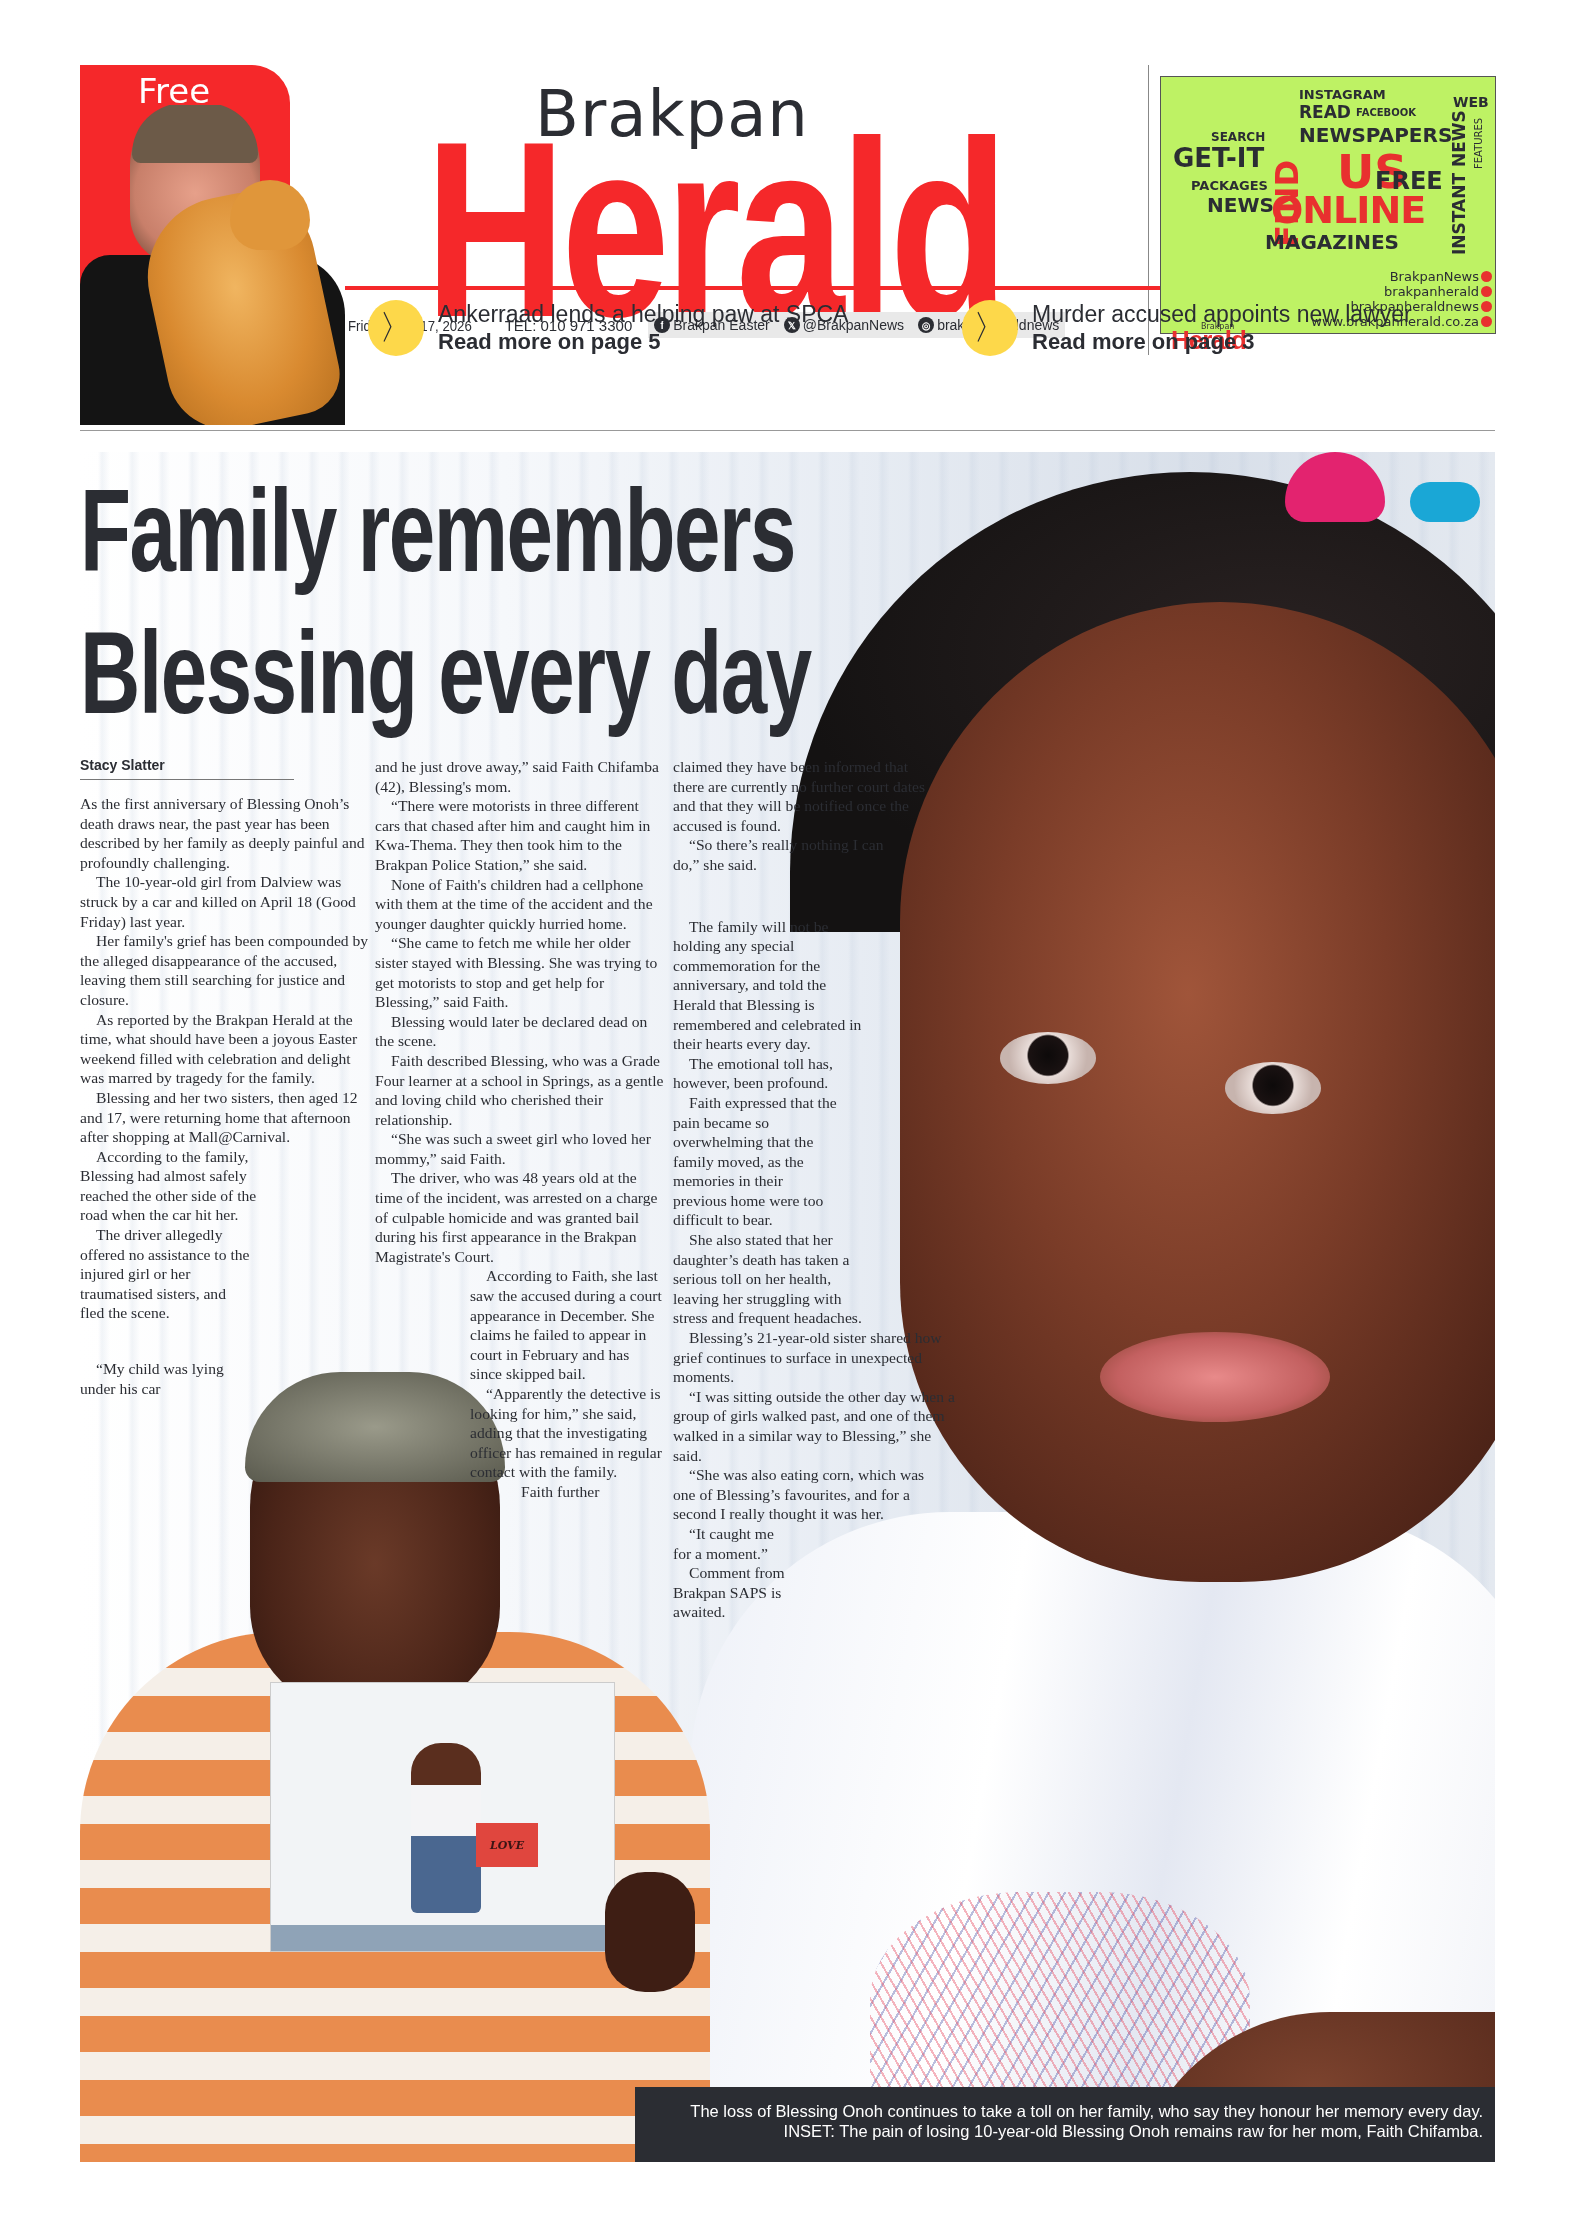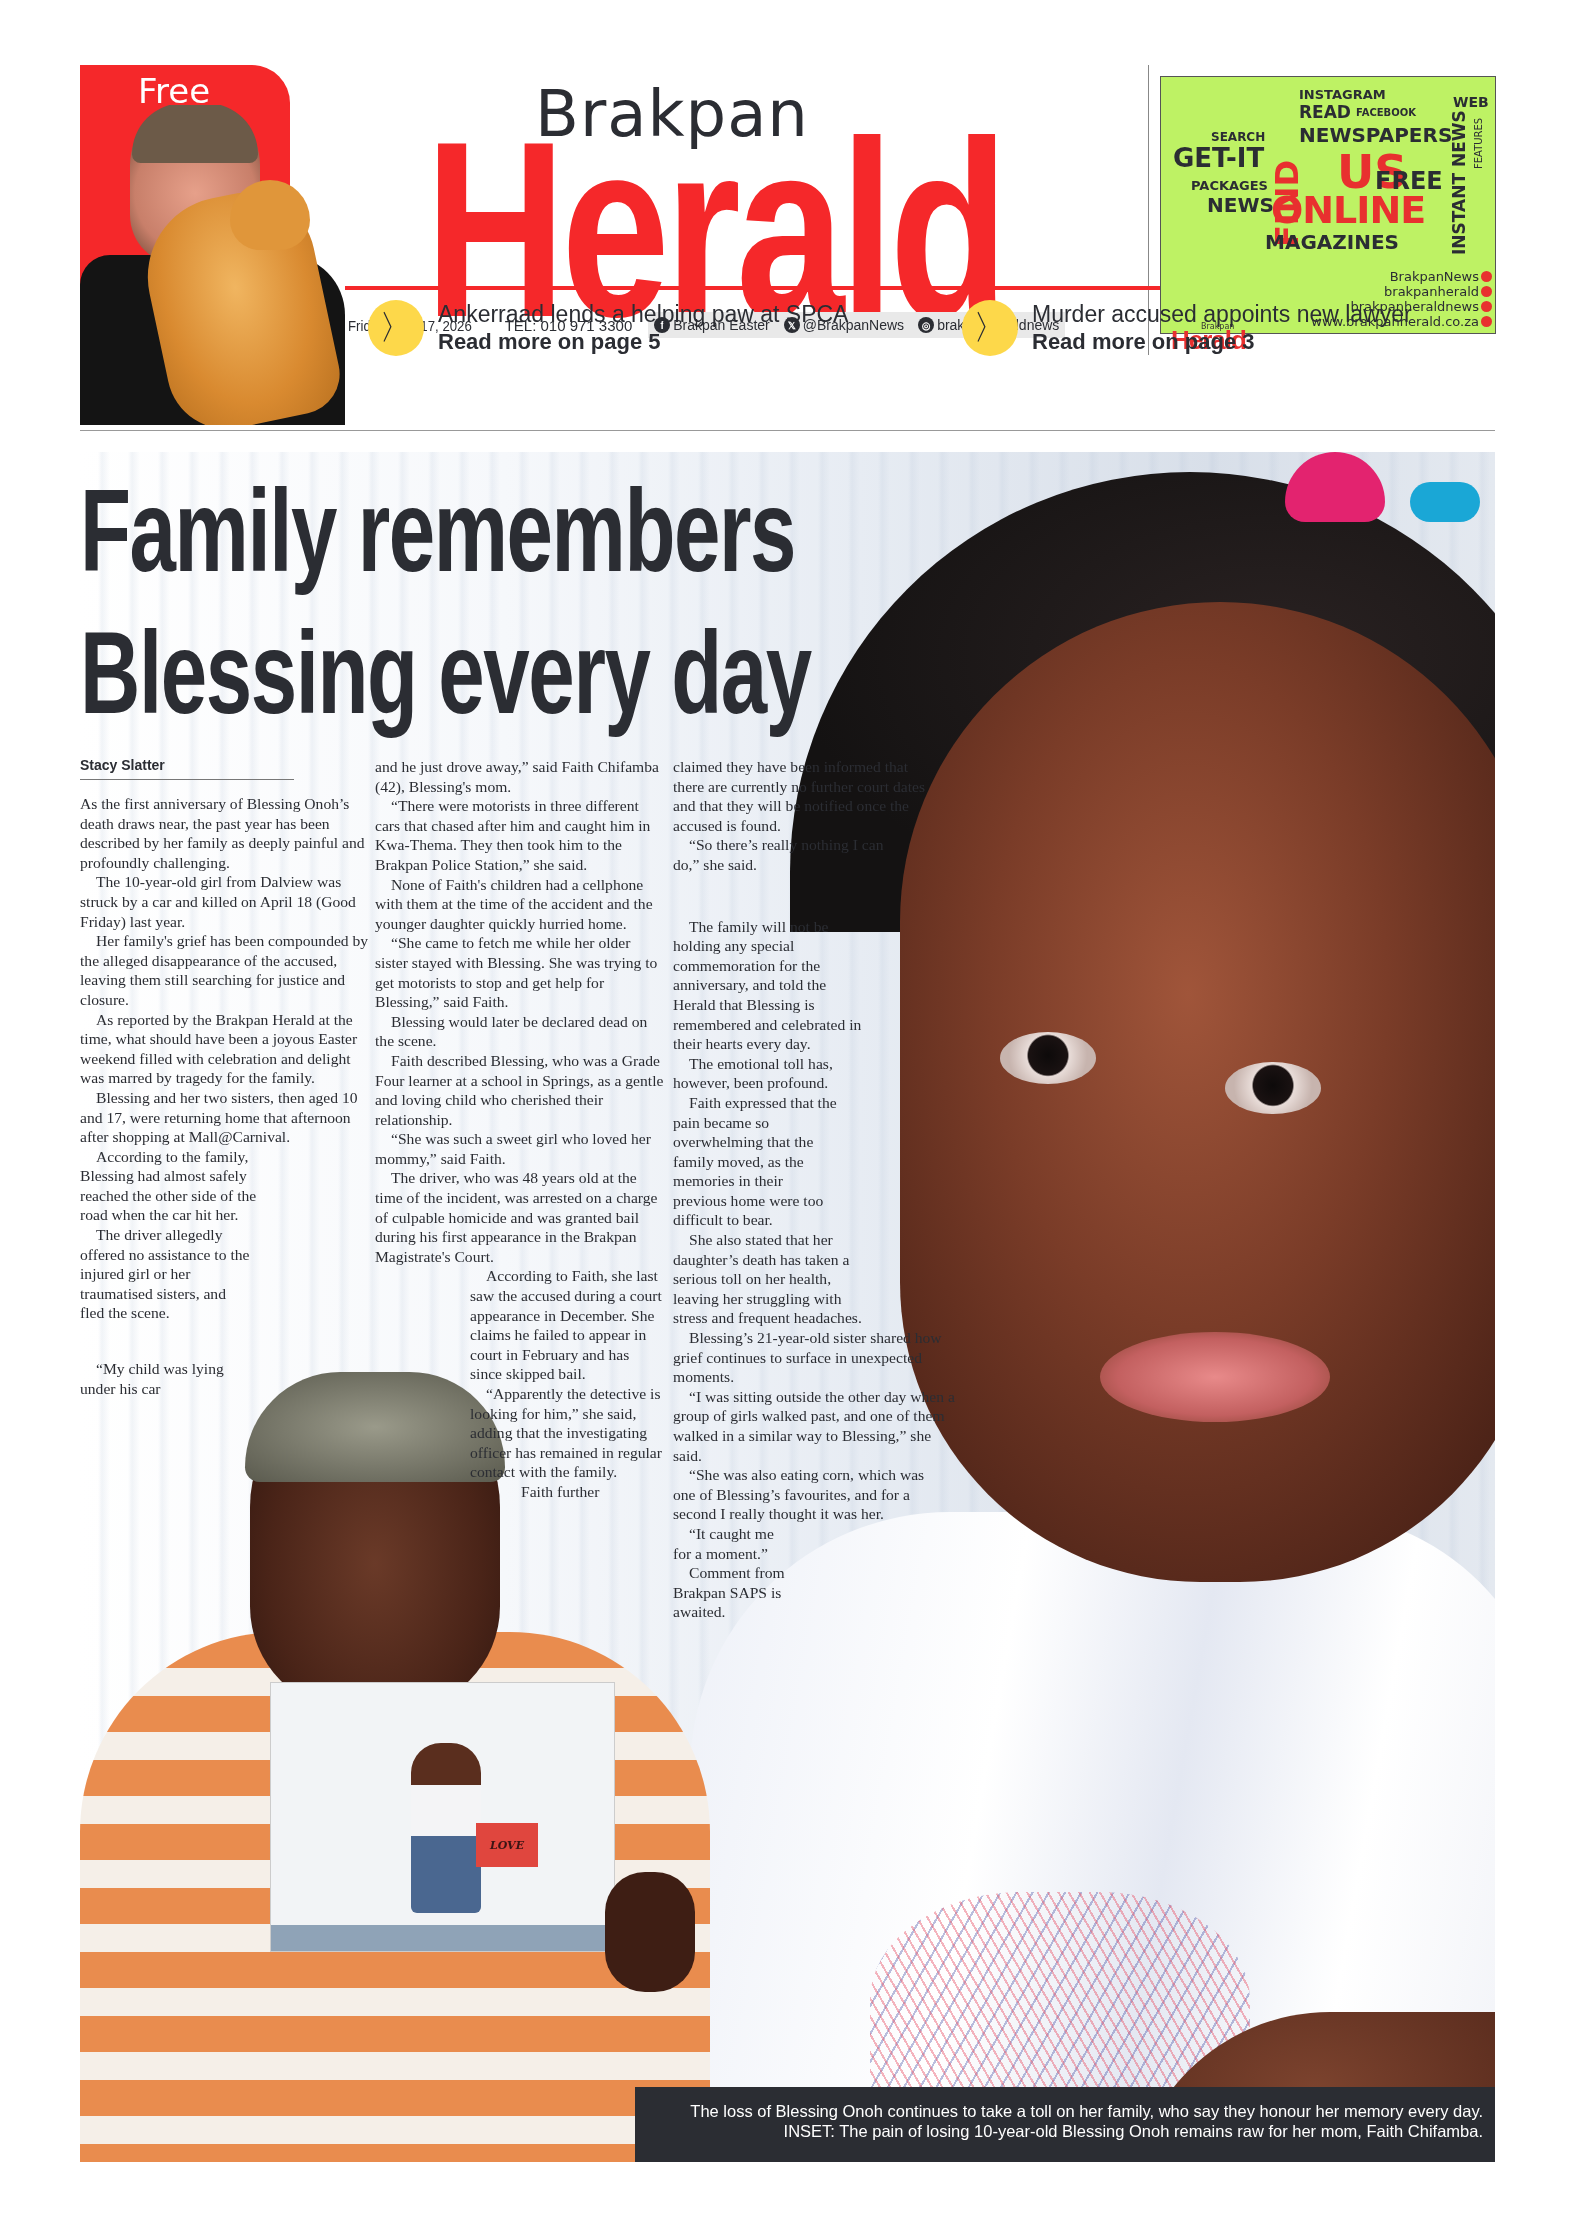--- a/index.html
+++ b/index.html
@@ -215,21 +215,21 @@
     <div>Blessing every day</div>
   </div>
 
   <div class="byline">Stacy Slatter</div>
 
   <div class="col col1">
     <p class="noindent">As the first anniversary of Blessing Onoh’s death draws near, the past year has been described by her family as deeply painful and profoundly challenging.</p>
     <p>The 10-year-old girl from Dalview was struck by a car and killed on April 18 (Good Friday) last year.</p>
     <p>Her family's grief has been compounded by the alleged disappearance of the accused, leaving them still searching for justice and closure.</p>
     <p>As reported by the Brakpan Herald at the time, what should have been a joyous Easter weekend filled with celebration and delight was marred by tragedy for the family.</p>
-    <p>Blessing and her two sisters, then aged 10 and 17, were returning home that afternoon after shopping at Mall@Carnival.</p>
+    <p>Blessing and her two sisters, then aged 12 and 17, were returning home that afternoon after shopping at Mall@Carnival.</p>
     <p style="width:190px;">According to the family, Blessing had almost safely reached the other side of the road when the car hit her.</p>
     <p style="width:170px;">The driver allegedly offered no assistance to the injured girl or her traumatised sisters, and fled the scene.</p>
     <p style="width:170px;margin-top:36px;">“My child was lying under his car</p>
   </div>
 
   <div class="col col2">
     <p class="noindent">and he just drove away,” said Faith Chifamba (42), Blessing's mom.</p>
     <p>“There were motorists in three different cars that chased after him and caught him in Kwa-Thema. They then took him to the Brakpan Police Station,” she said.</p>
     <p>None of Faith's children had a cellphone with them at the time of the accident and the younger daughter quickly hurried home.</p>
     <p>“She came to fetch me while her older sister stayed with Blessing. She was trying to get motorists to stop and get help for Blessing,” said Faith.</p>

